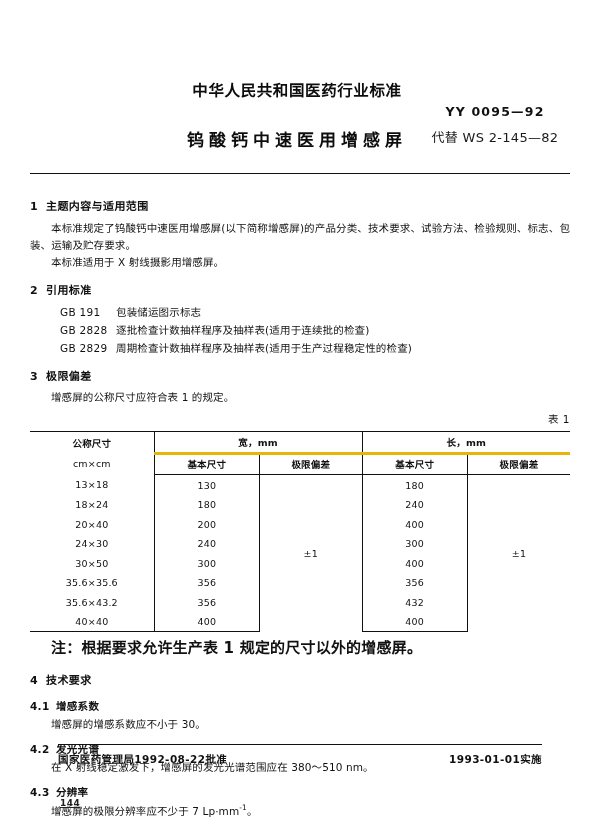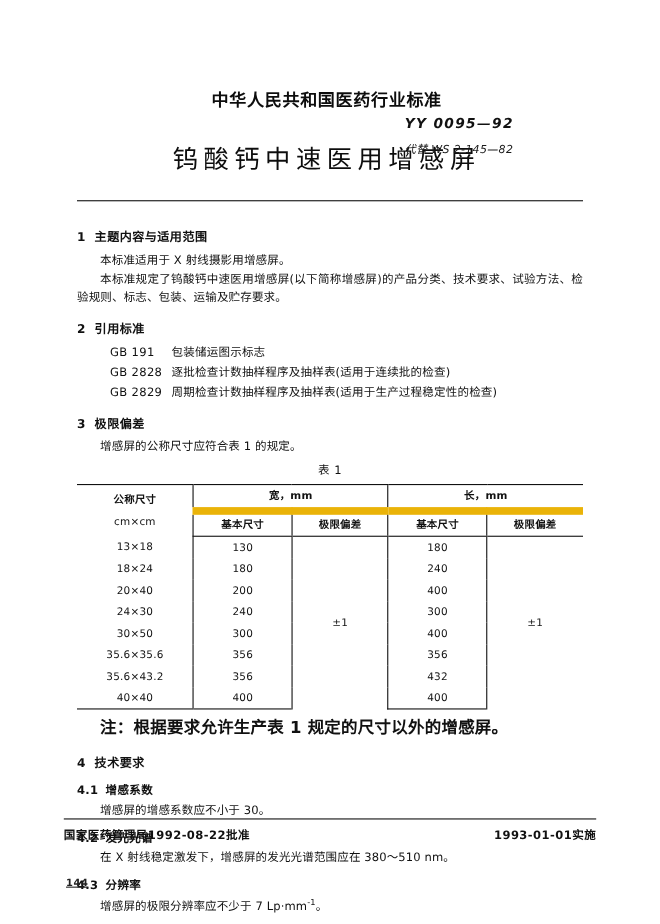--- a/index.html
+++ b/index.html
@@ -16,62 +16,61 @@
     color: #111111;
     overflow: hidden;
   }
 
   .page {
     position: absolute;
     left: 0; top: 0;
     width: 600px;
     height: 840px;
     box-sizing: border-box;
-    padding: 0 70px;
+    padding: 0 30px;
   }
 
   
   .masthead {
     padding-top: 78px;
     position: relative;
   }
   .org-line {
     text-align: center;
     font-size: 15.5px;
     font-weight: bold;
     letter-spacing: 0.6px;
     color: #0d0d0d;
     padding-right: 6px;
   }
   .doc-title {
     text-align: center;
-    font-size: 23px;
-    font-weight: normal;
+    font-size: 17px;
+    font-weight: bold;
     letter-spacing: 5px;
     margin-top: 26px;
     padding-right: 6px;
     color: #0d0d0d;
   }
   .std-code-block {
     position: absolute;
-    right: 12px;
+    right: 0;
     top: 104px;
-    text-align: left;
+    text-align: center;
     width: 150px;
-    font-style: italic;
   }
   .std-number {
     font-size: 12.5px;
     font-weight: bold;
     letter-spacing: 1.2px;
     color: #111111;
     white-space: nowrap;
   }
   .std-replaces {
-    font-size: 10px;
+    font-size: 13px;
     margin-top: 8px;
     letter-spacing: 0.3px;
     color: #1a1a1a;
     white-space: nowrap;
   }
 
   .top-rule {
     border: none;
     border-top: 1.6px solid #111111;
     margin: 22px 0 0 0;
@@ -110,21 +109,21 @@
   }
   .ref-line .code {
     display: inline-block;
     min-width: 56px;
     letter-spacing: 0.3px;
   }
   sup { font-size: 7.5px; vertical-align: super; }
 
   
   .table-caption {
-    text-align: center;
+    text-align: right;
     font-size: 10.5px;
     margin: 5px 0 3px 0;
     letter-spacing: 0.5px;
   }
   table.spec {
     width: 100%;
     border-collapse: collapse;
     font-size: 9.5px;
     table-layout: fixed;
   }
@@ -136,21 +135,21 @@
     letter-spacing: 0.2px;
   }
   table.spec thead th {
     font-weight: bold;
     font-size: 9.5px;
   }
   .rule-top > th { border-top: 1.5px solid #111; }
   .hdr-r1 th { height: 20px; }
   .hdr-r2 th { height: 19px; border-bottom: 1.3px solid #111; }
   .vl { border-left: 1px solid #111; }
-  .hdr-under { border-bottom: 7px solid #eab308; }
+  .hdr-under { border-bottom: 3px solid #eab308; }
   .spec tbody td { height: 19.5px; }
   .spec tbody tr:last-child td { border-bottom: 1.5px solid #111; }
   .col-size  { width: 23%; }
   .col-wb    { width: 19.5%; }
   .col-wt    { width: 19%; }
   .col-lb    { width: 19.5%; }
   .col-lt    { width: 19%; }
   .tbl-note {
     font-size: 15px;
     font-weight: bold;
@@ -205,22 +204,22 @@
     </div>
   </div>
 
   <hr class="top-rule">
 
   <div class="content">
 
     <div class="h-sec">
       <span class="num">1</span><span>主题内容与适用范围</span>
     </div>
+    <p class="para">本标准规定了钨酸钙中速医用增感屏(以下简称增感屏)的产品分类、技术要求、试验方法、检验规则、标志、包装、运输及贮存要求。</p>
     <p class="para">本标准适用于 X 射线摄影用增感屏。</p>
-    <p class="para">本标准规定了钨酸钙中速医用增感屏(以下简称增感屏)的产品分类、技术要求、试验方法、检验规则、标志、包装、运输及贮存要求。</p>
 
     <div class="h-sec">
       <span class="num">2</span><span>引用标准</span>
     </div>
     <p class="ref-line">
       <span class="code">GB 191</span><span>包装储运图示标志</span>
     </p>
     <p class="ref-line">
       <span class="code">GB 2828</span><span>逐批检查计数抽样程序及抽样表(适用于连续批的检查)</span>
     </p>

